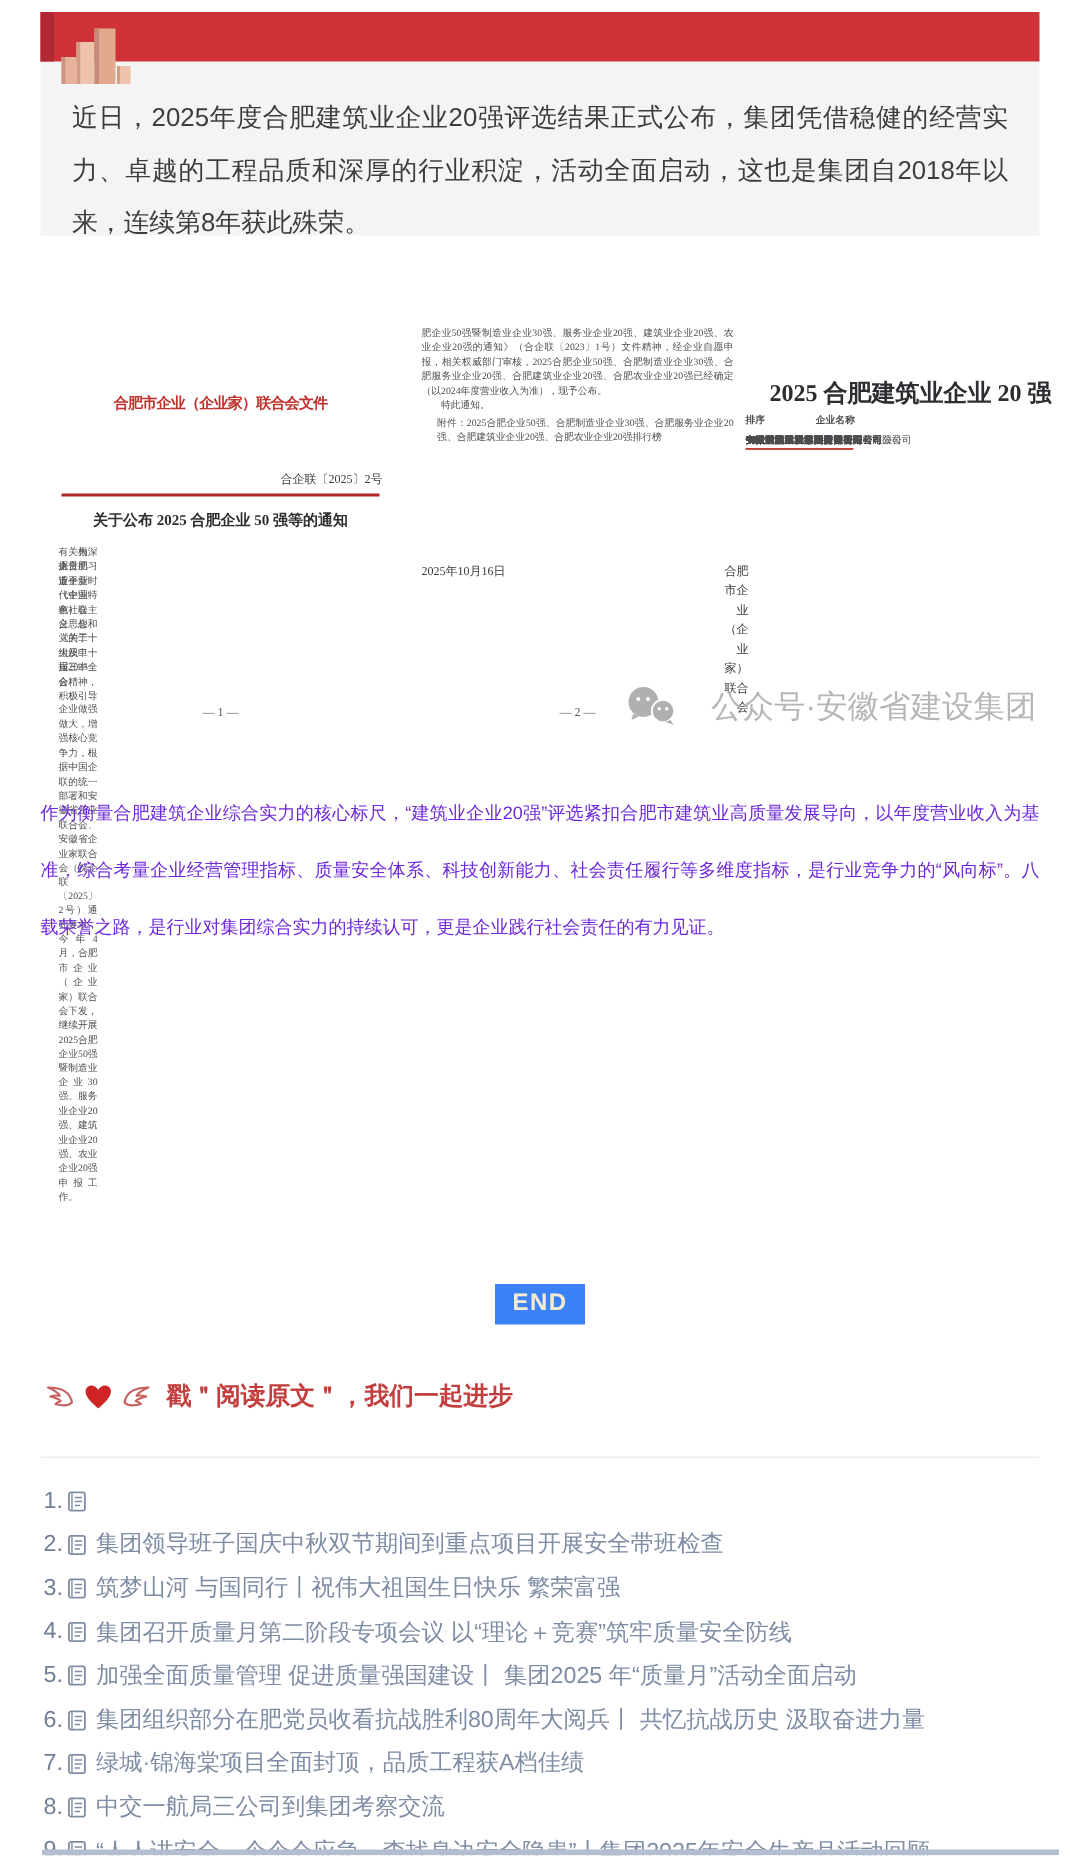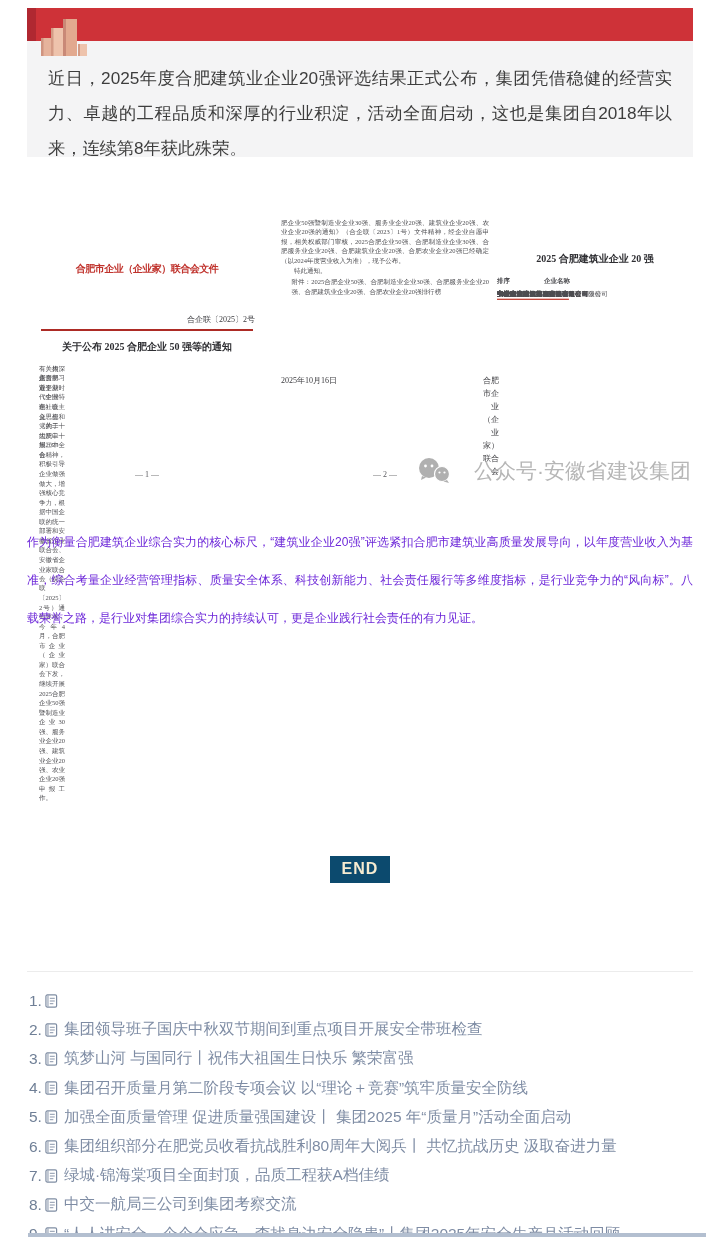--- a/index.html
+++ b/index.html
@@ -40,21 +40,21 @@
   .p2 { left:254px; top:0; width:208px; height:330px; }
   .p2-body { top:36px; left:0; }
   .p2-body div { position:static; }
   .p2-attach { margin:4px 0 0 1.6em; }
   .p2-sign { top:192px; left:0; width:208px; text-align:right; font-size:8px; line-height:13px;
              padding-right:6px; color:#3a3a3e; }
   .p2-date { display:block; padding-right:22px; }
   .p2-pn   { top:288px; left:0; }
 
   .p3 { left:462px; top:0; width:212px; height:330px; }
-  .p3-title { top:70px; left:0; width:212px; text-align:center; font-weight:bold; font-size:10px; color:#2e2e32; }
+  .p3-title { top:70px; left:0; width:212px; text-align:right; font-weight:bold; font-size:16px; color:#2e2e32; }
   .p3-cols  { top:94px; left:8px; width:204px; font-weight:bold; }
   .p3-cols .c1 { position:static; display:inline-block; }
   .p3-cols .c2 { position:static; display:inline-block; margin-left:52px; }
   .company-list { top:108px; left:8px; width:204px; }
   .company-list .crow { position:static; display:flex; line-height:14px; }
   .crank { width:16px; text-align:center; margin-right:10px; flex:none; }
   .cname { white-space:nowrap; }
   .crow.hl .cname { border-bottom:2px solid #c23a2e; }
 
   .watermark { right:2px; top:274px; display:flex; align-items:center; gap:22px;
@@ -64,21 +64,21 @@
   .watermark span { position:static; }
 
   
   .para { position:absolute; left:27px; right:27px; font-size:12px; line-height:38px;
           color:#6d28d9; text-align:justify; }
   .p-a { top:523px; }
   .p-b { top:682px; }
 
   
   .end-wrap { position:absolute; top:856px; left:0; width:100%; text-align:center; }
-  .end-badge { display:inline-block; background:#0c4a6e; color:#f6ebd1; font-weight:bold;
+  .end-badge { display:inline-block; background:#3b82f6; color:#f6ebd1; font-weight:bold;
                font-size:16px; letter-spacing:1px; padding:4px 12px 5px; }
 
   
   .cta { position:absolute; top:920px; left:29px; display:flex; align-items:center; gap:5px; }
   .cta-text { color:#c33f3f; font-weight:bold; font-size:16.5px; margin-left:4px; white-space:nowrap; }
   .flip { transform:scaleX(-1); }
 
   
   .divider { position:absolute; top:971px; left:27px; right:27px; height:1px; background:#ececec; }
   .links { position:absolute; top:986px; left:29px; right:16px; }
@@ -245,20 +245,32 @@
       <span>公众号·安徽省建设集团</span>
     </div>
   </figure>
 
   <p class="para p-a">作为衡量合肥建筑企业综合实力的核心标尺，“建筑业企业20强”评选紧扣合肥市建筑业高质量发展导向，以年度营业收入为基准，综合考量企业经营管理指标、质量安全体系、科技创新能力、社会责任履行等多维度指标，是行业竞争力的“风向标”。八载荣誉之路，是行业对集团综合实力的持续认可，更是企业践行社会责任的有力见证。</p>
 
   <div class="end-wrap">
     <span class="end-badge">END</span>
   </div>
 
+  <div class="cta">
+    <svg class="flip" width="22" height="18" viewBox="0 0 22 18">
+      <path d="M3 13 C4 7 9 3 19 3 C14 5 12 7 11 8.5 C14 8 16 8.5 17.5 9 C13 10 11.5 11 10.5 12 C12 12.5 13 13 14 14 C9 15.5 5 15 3 13 Z" fill="#fff" stroke="#c76060" stroke-width="1.4" stroke-linejoin="round"></path>
+    </svg>
+    <svg width="19" height="18" viewBox="0 0 18 17">
+      <path d="M9 16 C3 11 1 8 1 5.2 C1 3 2.8 1.5 4.8 1.5 C6.4 1.5 8 2.6 9 4.2 C10 2.6 11.6 1.5 13.2 1.5 C15.2 1.5 17 3 17 5.2 C17 8 15 11 9 16 Z" fill="#cf2424"></path>
+    </svg>
+    <svg width="22" height="18" viewBox="0 0 22 18">
+      <path d="M3 13 C4 7 9 3 19 3 C14 5 12 7 11 8.5 C14 8 16 8.5 17.5 9 C13 10 11.5 11 10.5 12 C12 12.5 13 13 14 14 C9 15.5 5 15 3 13 Z" fill="#fff" stroke="#c76060" stroke-width="1.4" stroke-linejoin="round"></path>
+    </svg>
+    <span class="cta-text">戳＂阅读原文＂，我们一起进步</span>
+  </div>
 
   <div class="divider"></div>
   <div class="links">
       <div class="link-row">
         <span class="num">1.</span>
         <svg class="doc-ico" width="13" height="14" viewBox="0 0 14 15">
           <rect x="1" y="1" width="11.5" height="13" rx="1.5" fill="none" stroke="currentColor" stroke-width="1.3"></rect>
           <line x1="3.2" y1="1.5" x2="3.2" y2="13.5" stroke="currentColor" stroke-width="1"></line>
           <line x1="5.2" y1="4.6" x2="10.5" y2="4.6" stroke="currentColor" stroke-width="1"></line>
           <line x1="5.2" y1="7.5" x2="10.5" y2="7.5" stroke="currentColor" stroke-width="1"></line>

